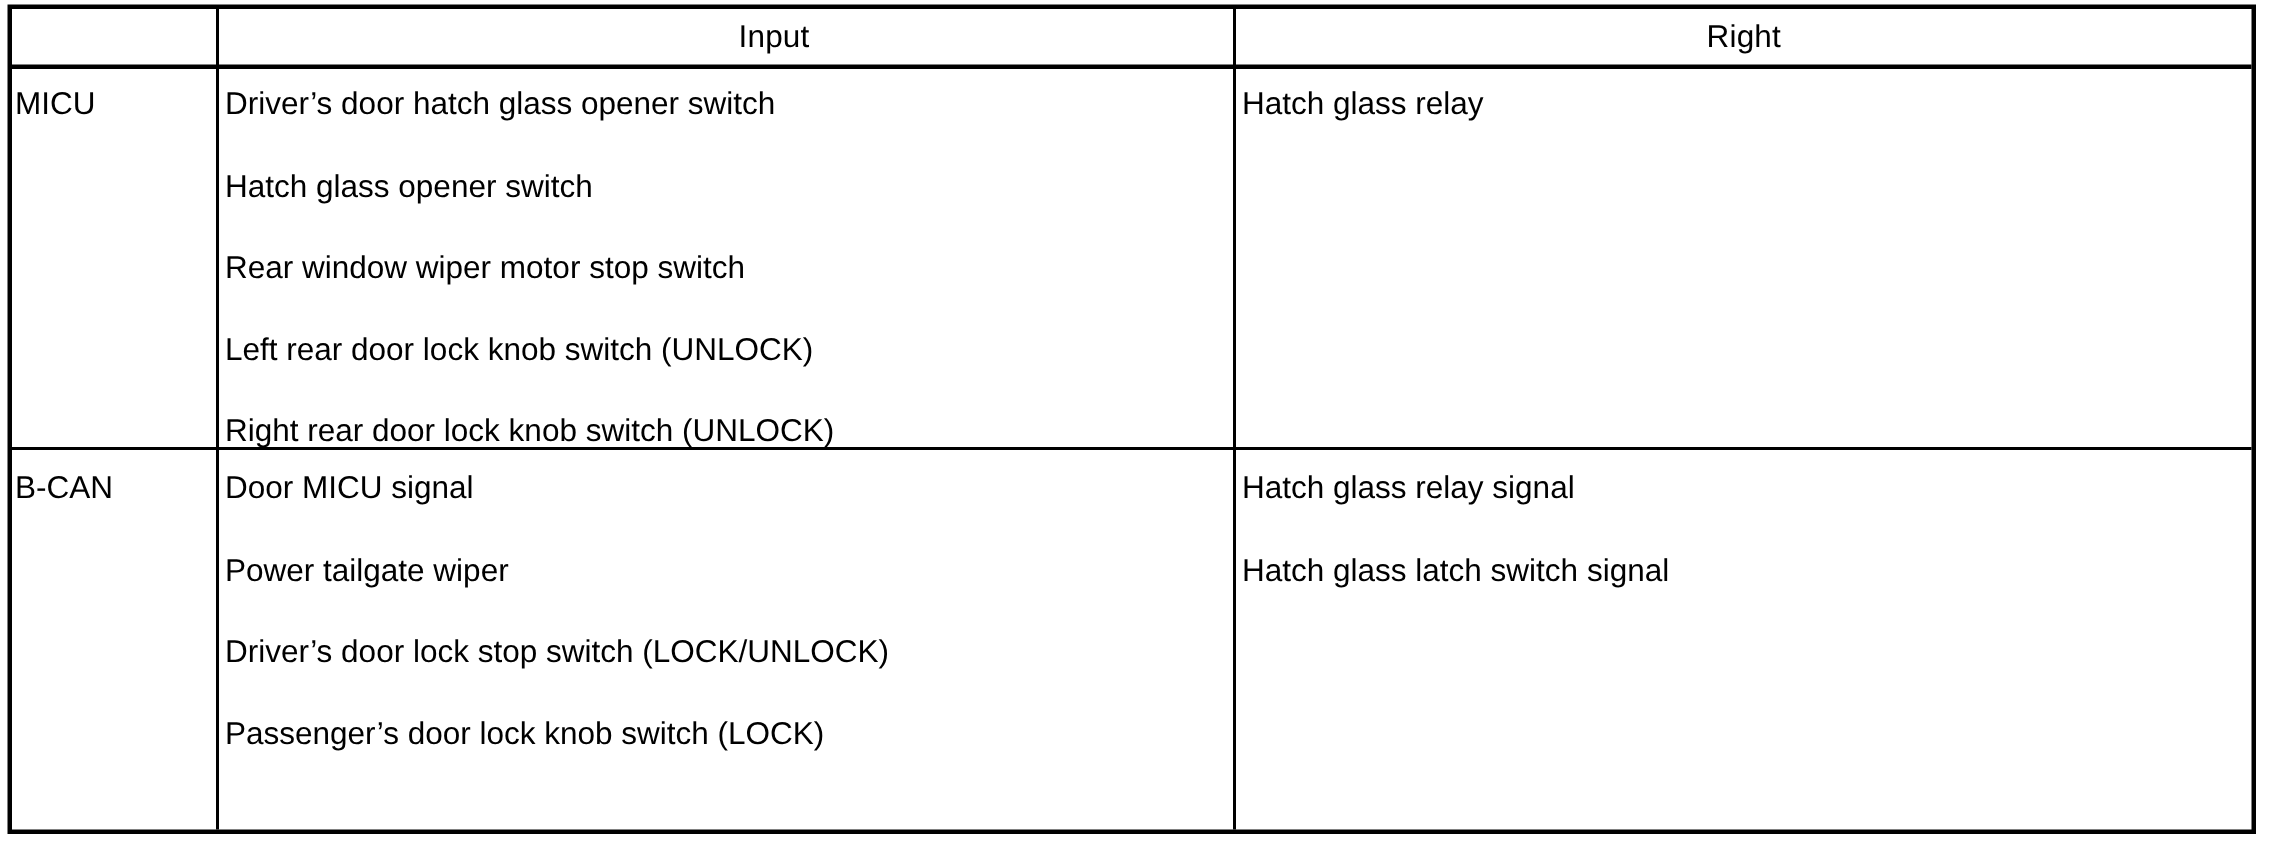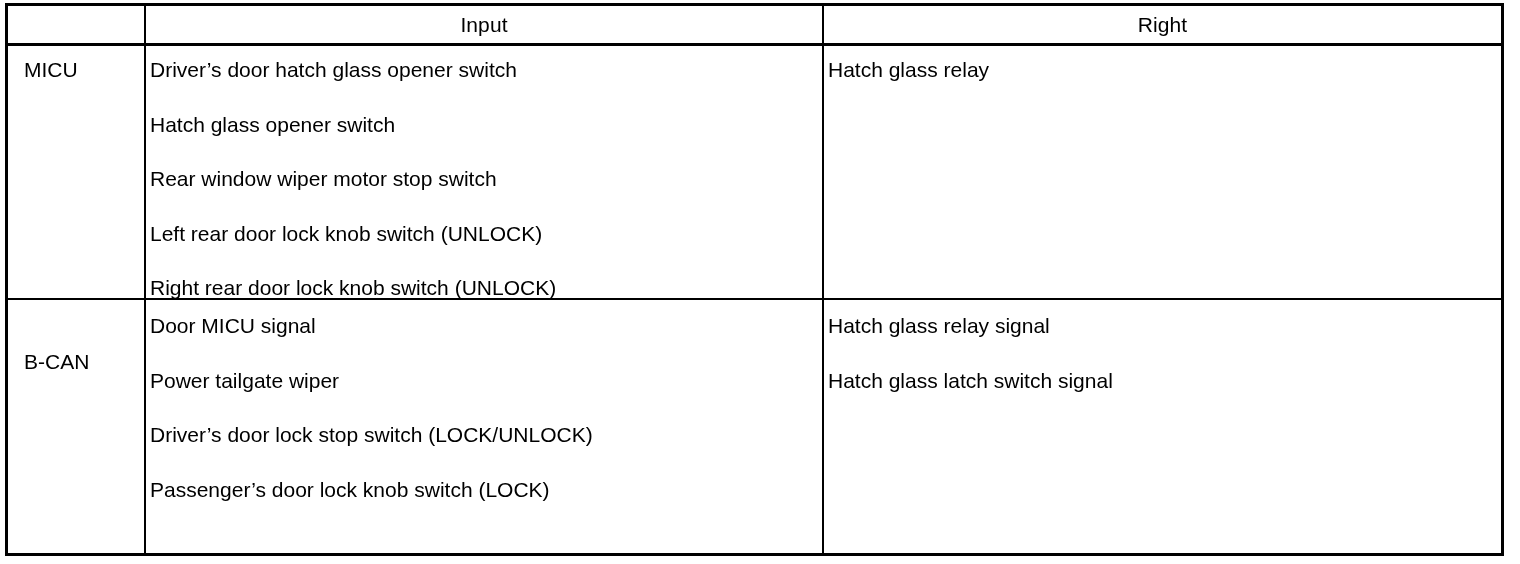--- a/index.html
+++ b/index.html
@@ -59,36 +59,36 @@
     position: absolute;
     top: 0;
     height: 37px;
     display: flex;
     align-items: center;
     justify-content: center;
     font-size: 21px;
     letter-spacing: 0.1px;
     line-height: 1;
   }
-  .header-cell.input-h  { left: 138px; width: 676px; }
+  .header-cell.input-h  { left: 138px; width: 676px; padding-left: 32px; }
   .header-cell.output-h { left: 816px; width: 677px; }
 
   
   .group-label {
     position: absolute;
     left: 0;
     width: 136px;
     font-size: 21px;
     line-height: 1;
-    padding-left: 16px;
+    padding-left: 2px;
     box-sizing: border-box;
     white-space: nowrap;
   }
   .group-label.micu  { top: 53px; }
-  .group-label.bcan  { top: 309px; margin-top: 36px; }
+  .group-label.bcan  { top: 309px; }
 
   .cell-list {
     position: absolute;
     margin: 0;
     padding: 0;
     list-style: none;
     font-size: 21px;
   }
   .cell-list li {
     height: 54.5px;

